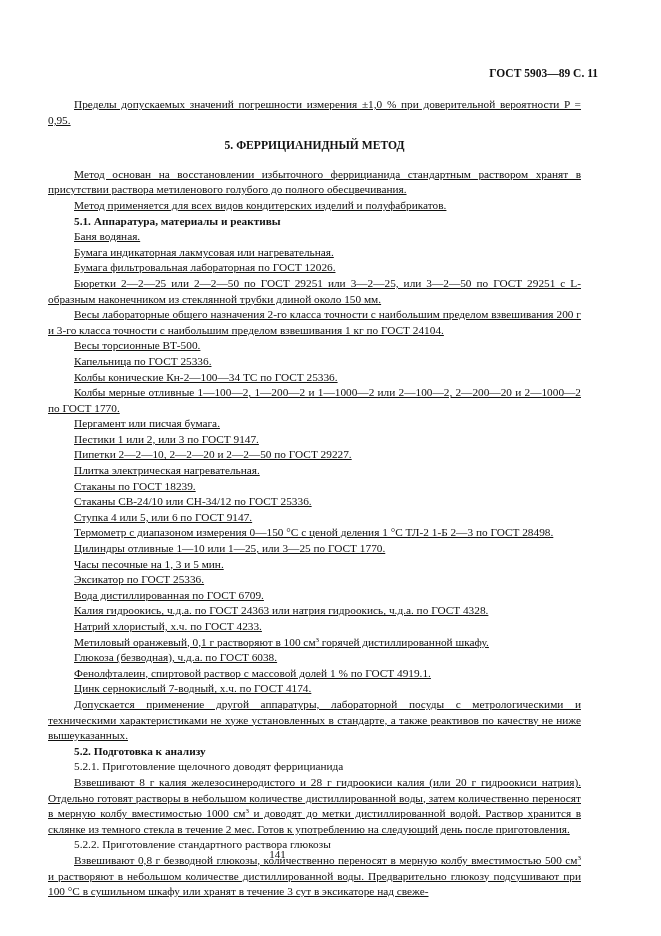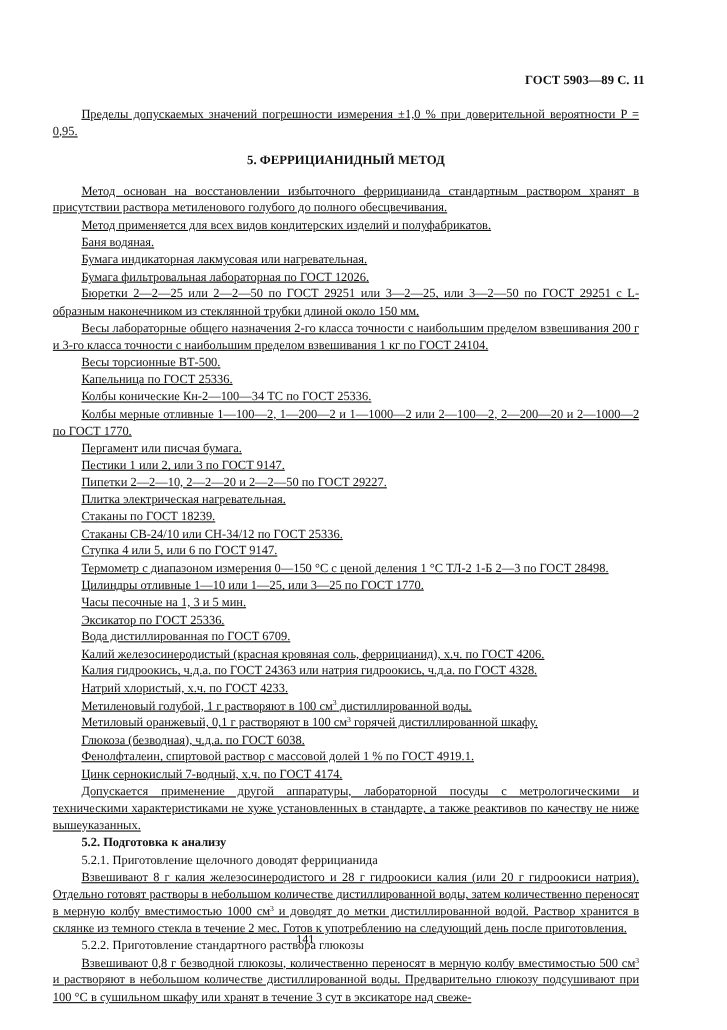--- a/index.html
+++ b/index.html
@@ -4,21 +4,21 @@
 <style>
   html, body { margin: 0; padding: 0; background: #ffffff; }
   body {
     width: 661px; height: 936px; position: relative; overflow: hidden;
     font-family: "Liberation Serif", "DejaVu Serif", serif;
     color: #111111;
     font-size: 11.3px;
     line-height: 15.6px;
   }
   .header {
-    position: absolute; top: 66px; right: 75px;
+    position: absolute; top: 66px; right: 63px;
     font-weight: bold; font-size: 11.5px;
   }
   .content {
     position: absolute; left: 48px; top: 97px; width: 533px;
   }
   p { margin: 0; text-align: justify; text-decoration: underline; }
   .ind { text-indent: 26px; }
   .item-wrap { text-indent: 26px; }
   .section-title {
     text-align: center; font-weight: bold; font-size: 11.6px;
@@ -40,20 +40,21 @@
 <div class="header">ГОСТ 5903—89 С. 11</div>
 
 <div class="content">
   <p class="ind first-para">Пределы допускаемых значений погрешности измерения ±1,0 % при доверительной вероятности P = 0,95.</p>
 
   <div class="section-title">5. ФЕРРИЦИАНИДНЫЙ МЕТОД</div>
 
   <p class="ind">Метод основан на восстановлении избыточного феррицианида стандартным раствором хранят в присутствии раствора метиленового голубого до полного обесцвечивания.</p>
   <p class="ind">Метод применяется для всех видов кондитерских изделий и полуфабрикатов.</p>
 
+  <div class="subhead">5.1. Аппаратура, материалы и реактивы</div>
 
   <div id="equipment-list">
       <p class="item-wrap">Баня водяная.</p>
       <p class="item-wrap">Бумага индикаторная лакмусовая или нагревательная.</p>
       <p class="item-wrap">Бумага фильтровальная лабораторная по ГОСТ 12026.</p>
       <p class="item-wrap">Бюретки 2—2—25 или 2—2—50 по ГОСТ 29251 или 3—2—25, или 3—2—50 по ГОСТ 29251 с L-образным наконечником из стеклянной трубки длиной около 150 мм.</p>
       <p class="item-wrap">Весы лабораторные общего назначения 2-го класса точности с наибольшим пределом взвешивания 200 г и 3-го класса точности с наибольшим пределом взвешивания 1 кг по ГОСТ 24104.</p>
       <p class="item-wrap">Весы торсионные ВТ-500.</p>
       <p class="item-wrap">Капельница по ГОСТ 25336.</p>
       <p class="item-wrap">Колбы конические Кн-2—100—34 ТС по ГОСТ 25336.</p>
@@ -63,28 +64,24 @@
       <p class="item-wrap">Пипетки 2—2—10, 2—2—20 и 2—2—50 по ГОСТ 29227.</p>
       <p class="item-wrap">Плитка электрическая нагревательная.</p>
       <p class="item-wrap">Стаканы по ГОСТ 18239.</p>
       <p class="item-wrap">Стаканы СВ-24/10 или СН-34/12 по ГОСТ 25336.</p>
       <p class="item-wrap">Ступка 4 или 5, или 6 по ГОСТ 9147.</p>
       <p class="item-wrap">Термометр с диапазоном измерения 0—150 °С с ценой деления 1 °С ТЛ-2 1-Б 2—3 по ГОСТ 28498.</p>
       <p class="item-wrap">Цилиндры отливные 1—10 или 1—25, или 3—25 по ГОСТ 1770.</p>
       <p class="item-wrap">Часы песочные на 1, 3 и 5 мин.</p>
       <p class="item-wrap">Эксикатор по ГОСТ 25336.</p>
       <p class="item-wrap">Вода дистиллированная по ГОСТ 6709.</p>
-      <p class="item-wrap">Калий железосинеродистый (красная кровяная соль, феррицианид), х.ч. по ГОСТ 4206.</p>
       <p class="item-wrap">Калия гидроокись, ч.д.а. по ГОСТ 24363 или натрия гидроокись, ч.д.а. по ГОСТ 4328.</p>
       <p class="item-wrap">Натрий хлористый, х.ч. по ГОСТ 4233.</p>
     </div>
 
-  <p class="item-wrap">
-    <span>Метиленовый голубой, 1 г растворяют в 100 см</span><sup>3</sup><span> дистиллированной воды.</span>
-  </p>
   <p class="item-wrap">
     <span>Метиловый оранжевый, 0,1 г растворяют в 100 см</span><sup>3</sup><span> горячей дистиллированной шкафу.</span>
   </p>
 
   <div id="tail-list">
       <p class="item-wrap">Глюкоза (безводная), ч.д.а. по ГОСТ 6038.</p>
       <p class="item-wrap">Фенолфталеин, спиртовой раствор с массовой долей 1 % по ГОСТ 4919.1.</p>
       <p class="item-wrap">Цинк сернокислый 7-водный, х.ч. по ГОСТ 4174.</p>
     </div>
 

